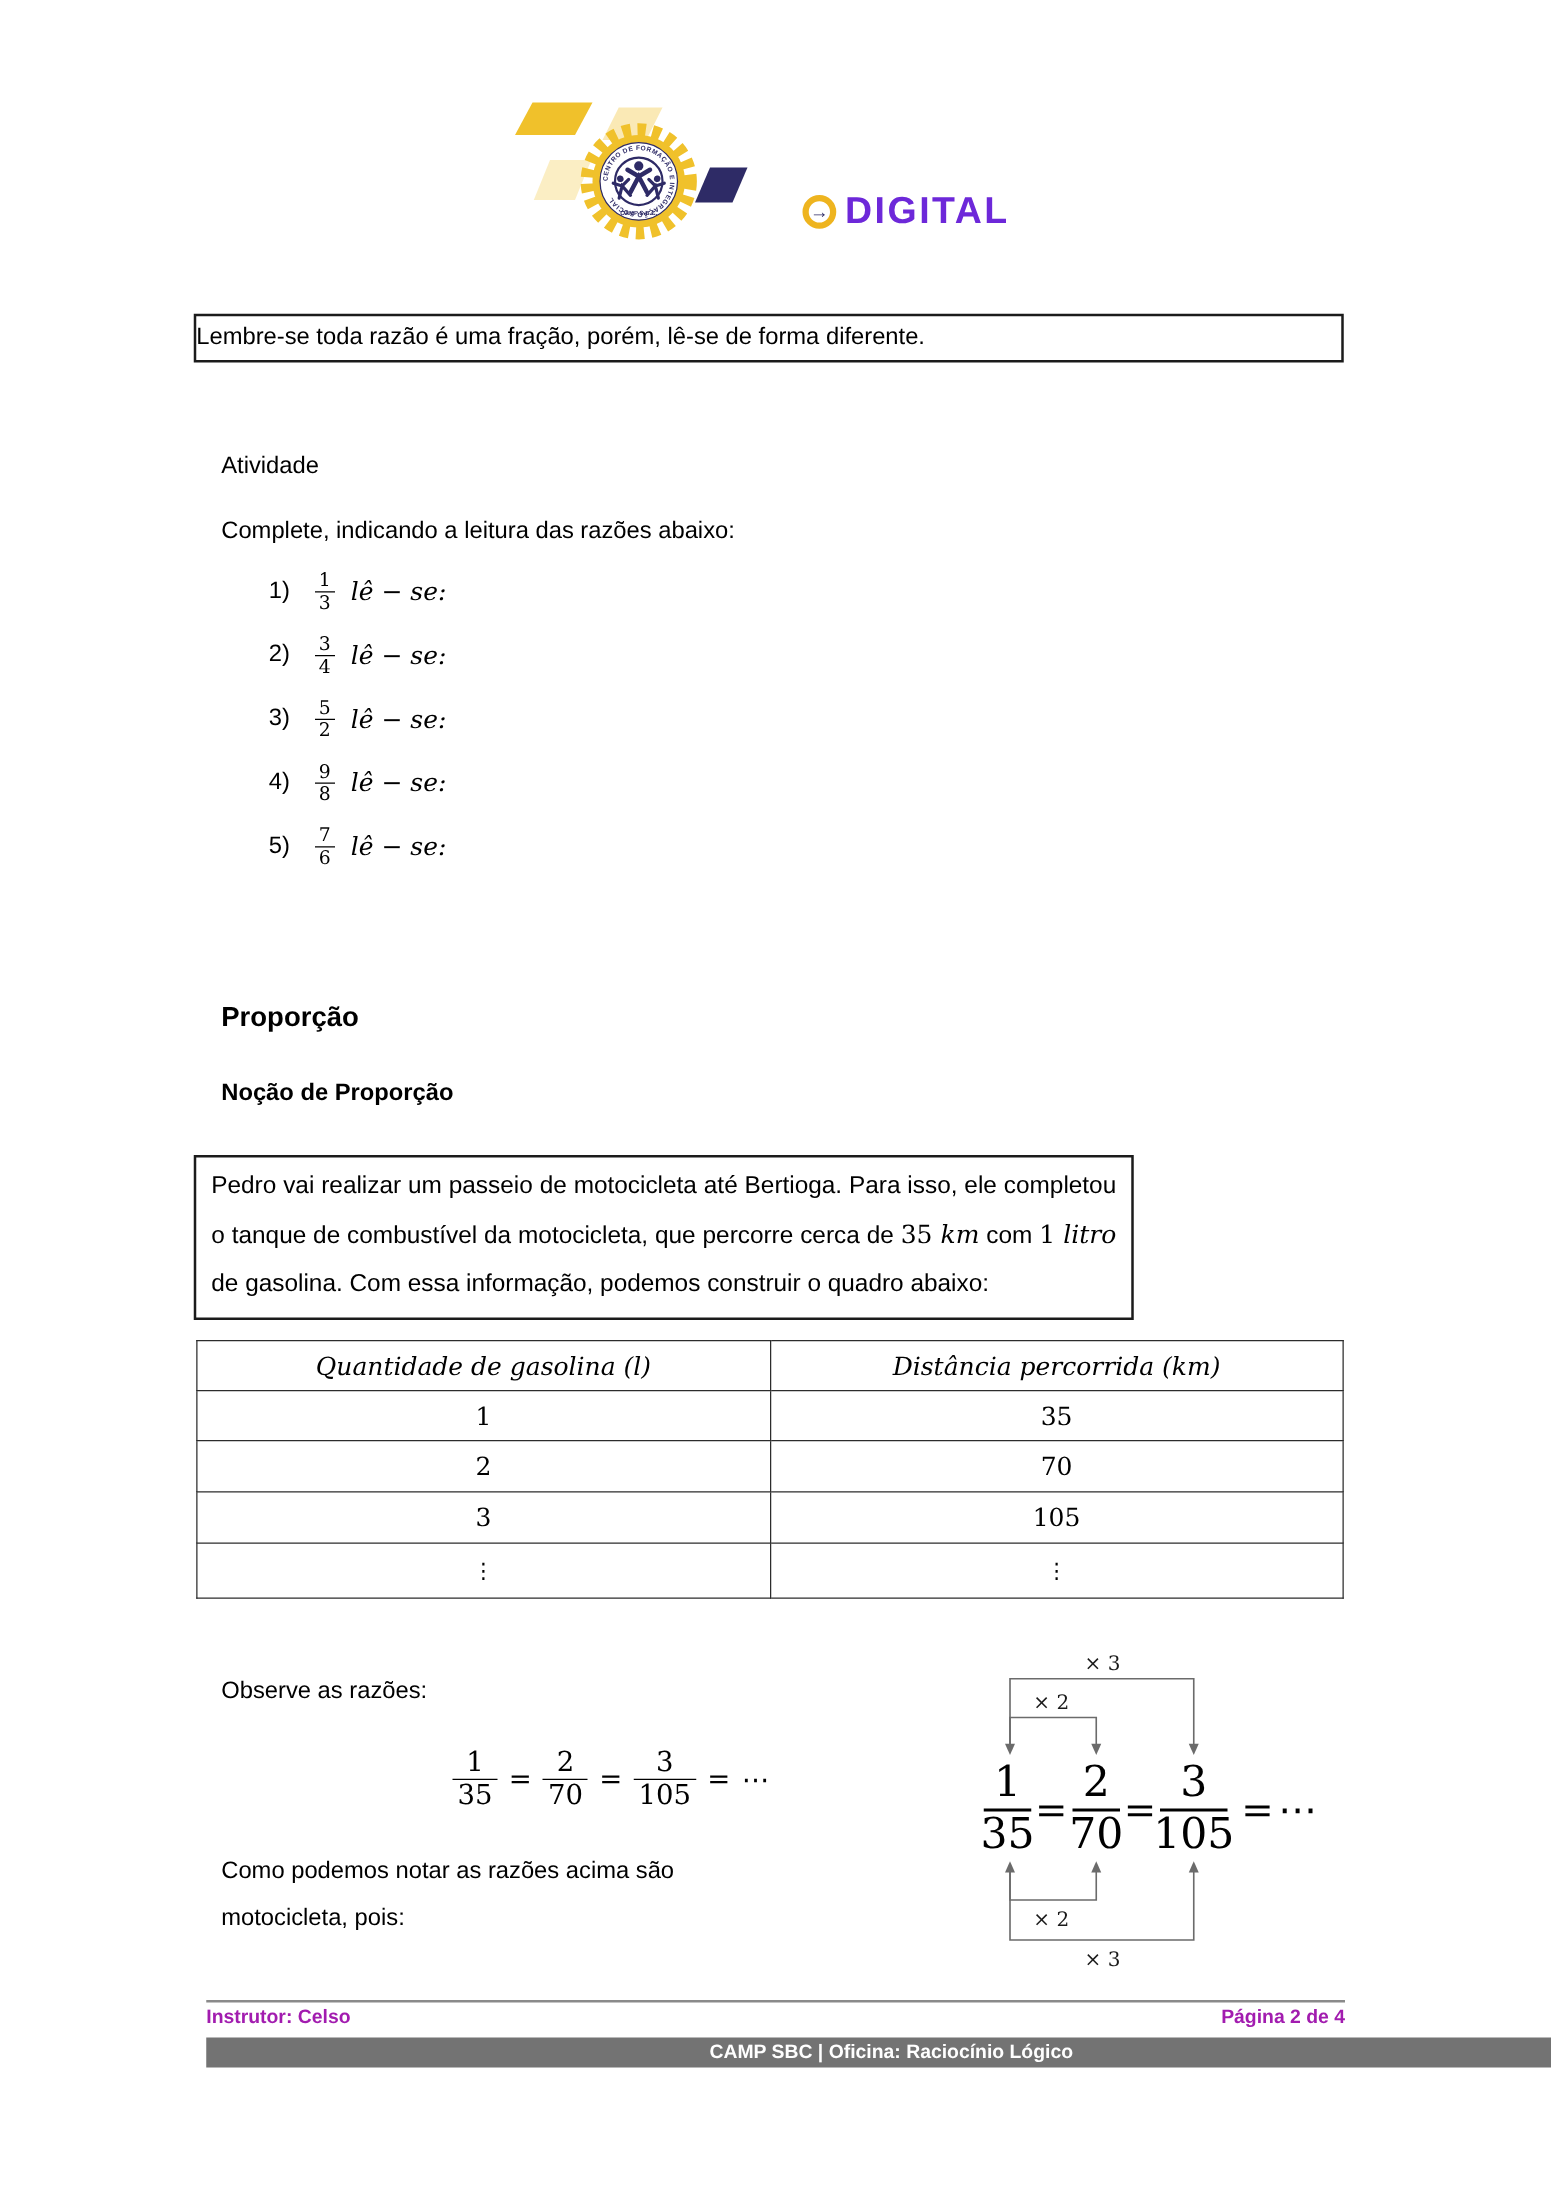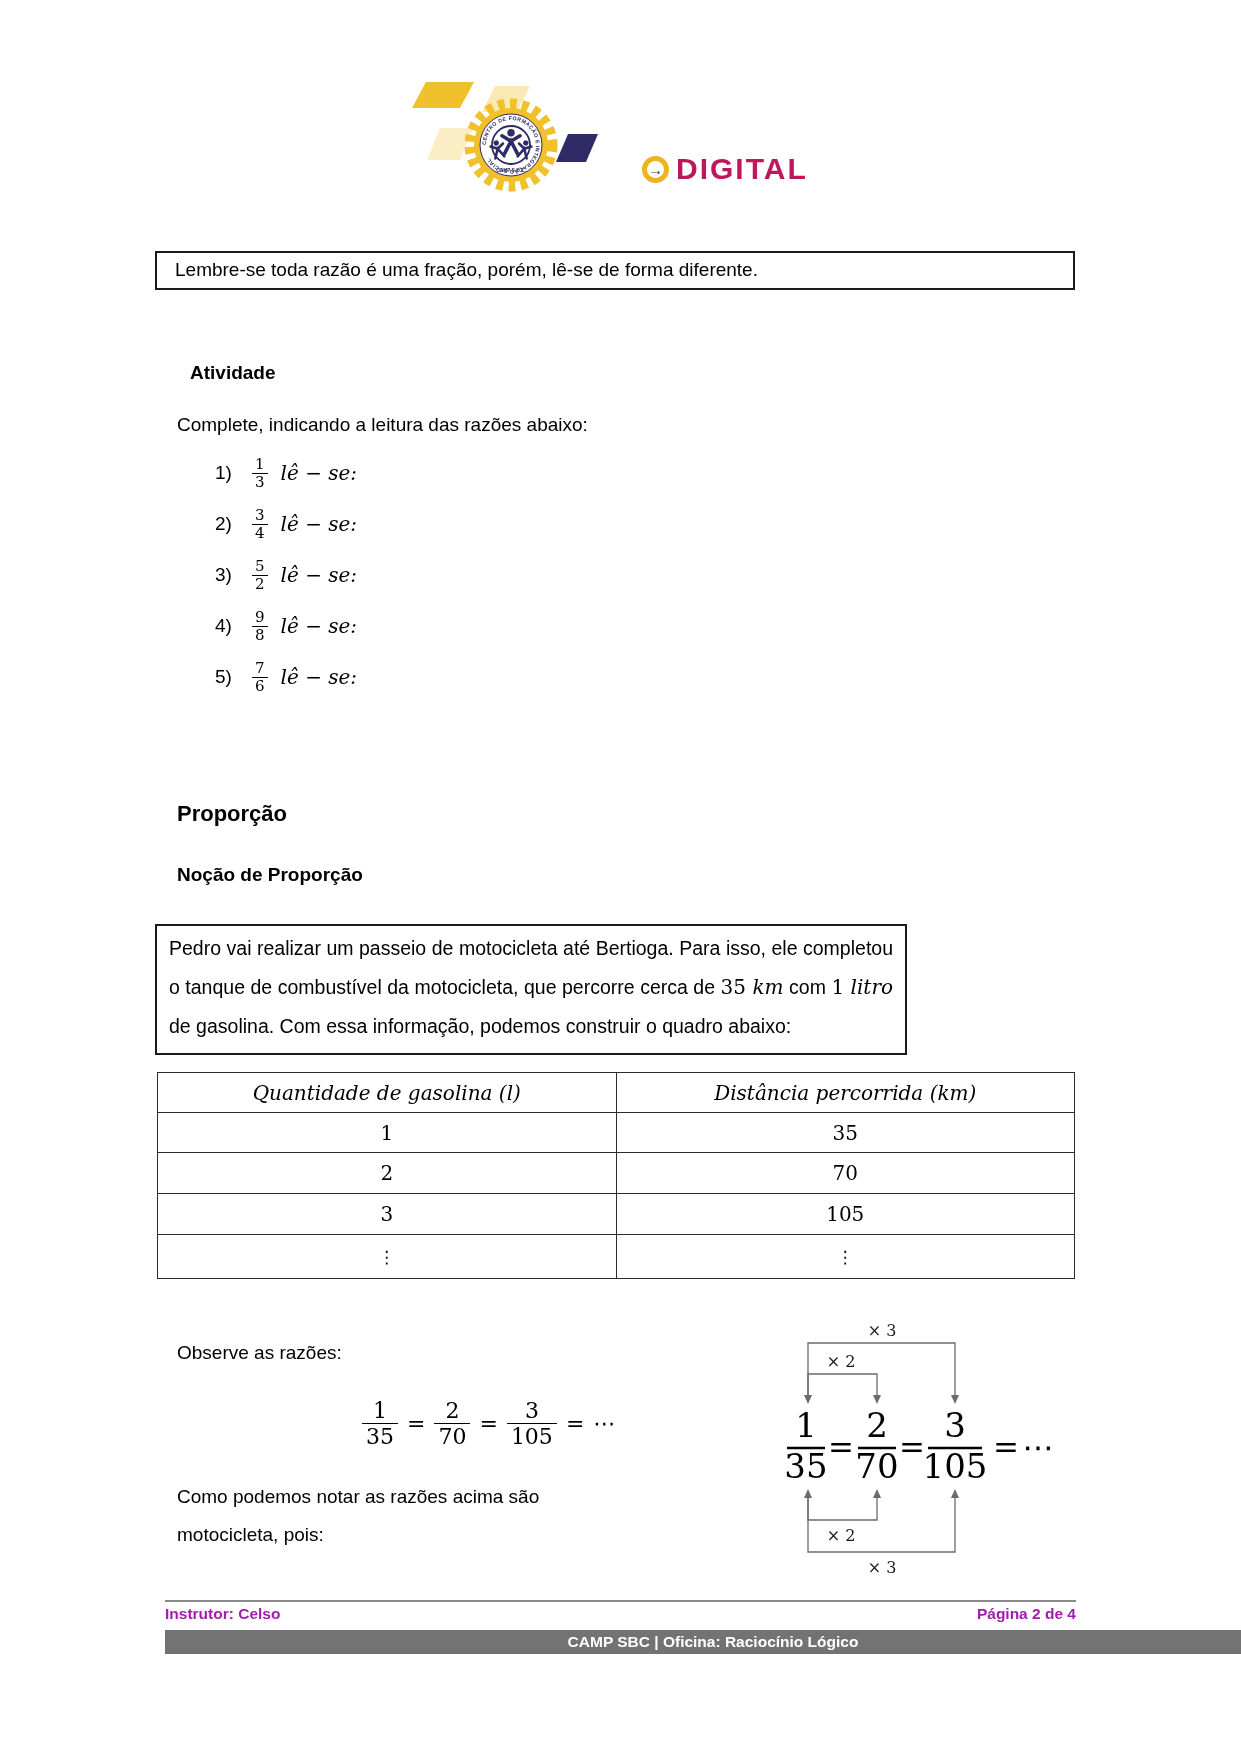--- a/index.html
+++ b/index.html
@@ -19,31 +19,31 @@
   .brand { position: absolute; left: 205px; top: 30px; white-space: nowrap; color: #2e2b66; font-size: 45px; line-height: 45px; }
   .brand .b1 { font-weight: bold; letter-spacing: -1px; }
   .brand .b2 { font-weight: 400; margin-left: 10px; letter-spacing: 1px; }
   .digital-row { position: absolute; left: 242px; top: 80px; display: flex; align-items: center; }
   .arrow-badge {
     width: 27px; height: 27px; border-radius: 50%;
     border: 5px solid #eeb41f; background: #fff;
     display: flex; align-items: center; justify-content: center;
     color: #2e2b66; font-weight: bold; font-size: 15px; line-height: 1;
   }
-  .digital-txt { margin-left: 7px; color: #be185d; font-weight: bold; font-size: 30px; letter-spacing: 2px; }
+  .digital-txt { margin-left: 7px; color: #6d28d9; font-weight: bold; font-size: 30px; letter-spacing: 2px; }
 
   
   .note-box {
     left: 155px; top: 251px; width: 920px; height: 39px;
     border: 2px solid #1b1b1b; background: #fff;
-    font-size: 19px; line-height: 34px; padding: 0 18px;
+    font-size: 19px; line-height: 34px; padding: 0 0;
     white-space: nowrap; overflow: hidden;
   }
 
-  .h-atividade { left: 177px; top: 362px; font-size: 19px; font-weight: bold; margin-left: 13px; }
+  .h-atividade { left: 177px; top: 362px; font-size: 19px; font-weight: normal; }
   .p-complete  { left: 177px; top: 414px; font-size: 19px; }
 
   
   .ratio-list { left: 215px; top: 453px; }
   .list-item { display: flex; align-items: center; height: 40px; margin-bottom: 11px; }
   .item-no { font-size: 19px; width: 37px; }
   .frac-s { display: inline-flex; flex-direction: column; align-items: center;
             font-family: "DejaVu Serif", serif; font-size: 15px; line-height: 17px; }
   .frac-s .den { border-top: 1.4px solid #000; }
   .frac-s .num, .frac-s .den { padding: 0 3px; }

